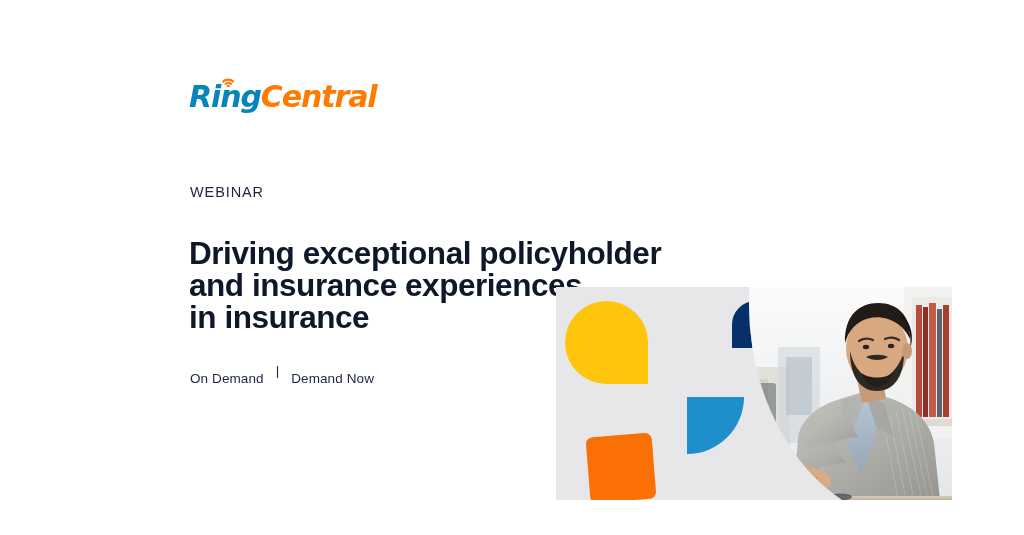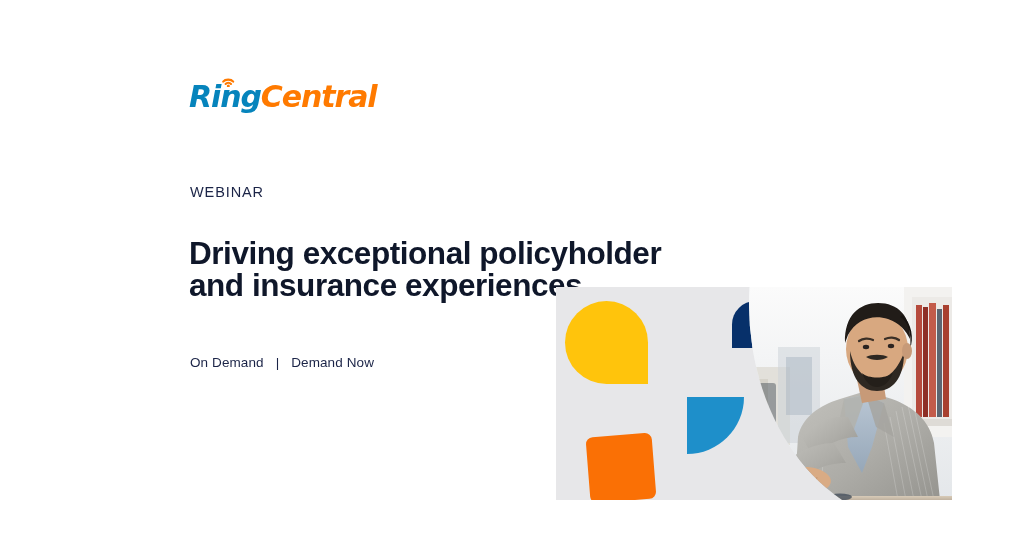--- a/index.html
+++ b/index.html
@@ -83,20 +83,21 @@
     font-size: 13.5px;
     color: #1b2447;
     line-height: 1;
   }
   .cta-item {
     font-weight: 500;
     letter-spacing: 0.1px;
     color: #1b2447;
     text-decoration: none;
     display: inline-block;
+    margin-top: 16px;
   }
   .cta-sep {
     display: inline-block;
     padding: 0 12px;
     color: #1b2447;
     font-weight: 500;
   }
 
   
   .media-panel {
@@ -186,20 +187,21 @@
       <path d="M4.6 10.0 C6.0 8.4 8.6 8.4 10.0 10.0" fill="none" stroke="#ff7a00" stroke-width="2.1" stroke-linecap="round"></path>
       <circle cx="7.3" cy="12.0" r="1.5" fill="#ff7a00"></circle>
     </svg>
   </div>
 
   <div class="eyebrow">WEBINAR</div>
 
   <h1 class="headline">
     <span class="hl-line">Driving exceptional policyholder</span>
     <span class="hl-line">and insurance experiences</span>
+    <span class="hl-line">in insurance</span>
   </h1>
 
   <div class="cta-row">
     <span class="cta-item">On Demand</span>
     <span class="cta-sep">|</span>
     <a href="#" class="cta-item">Demand Now</a>
   </div>
 
   <div class="media-panel">
 

